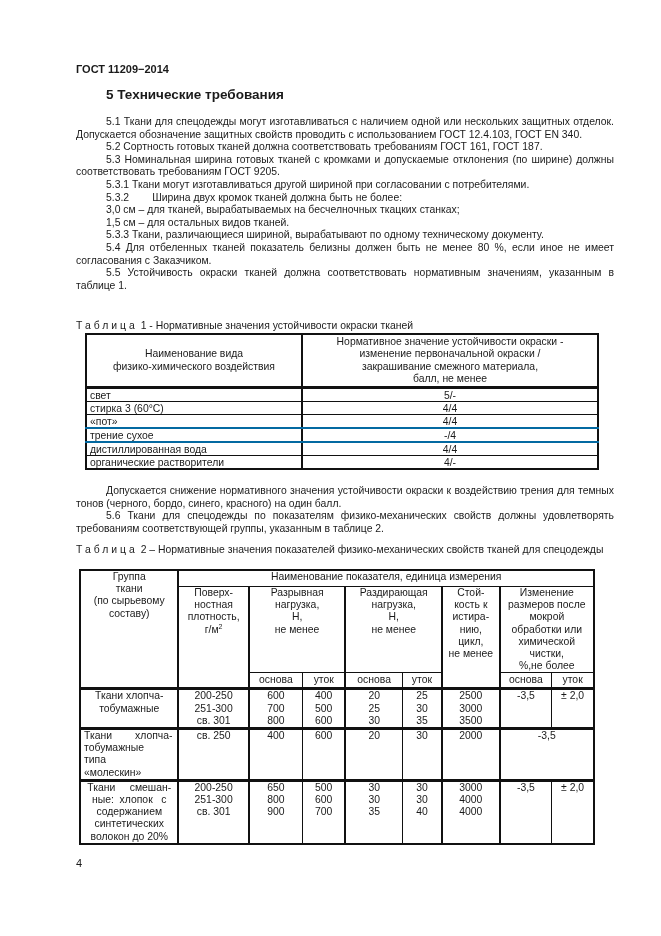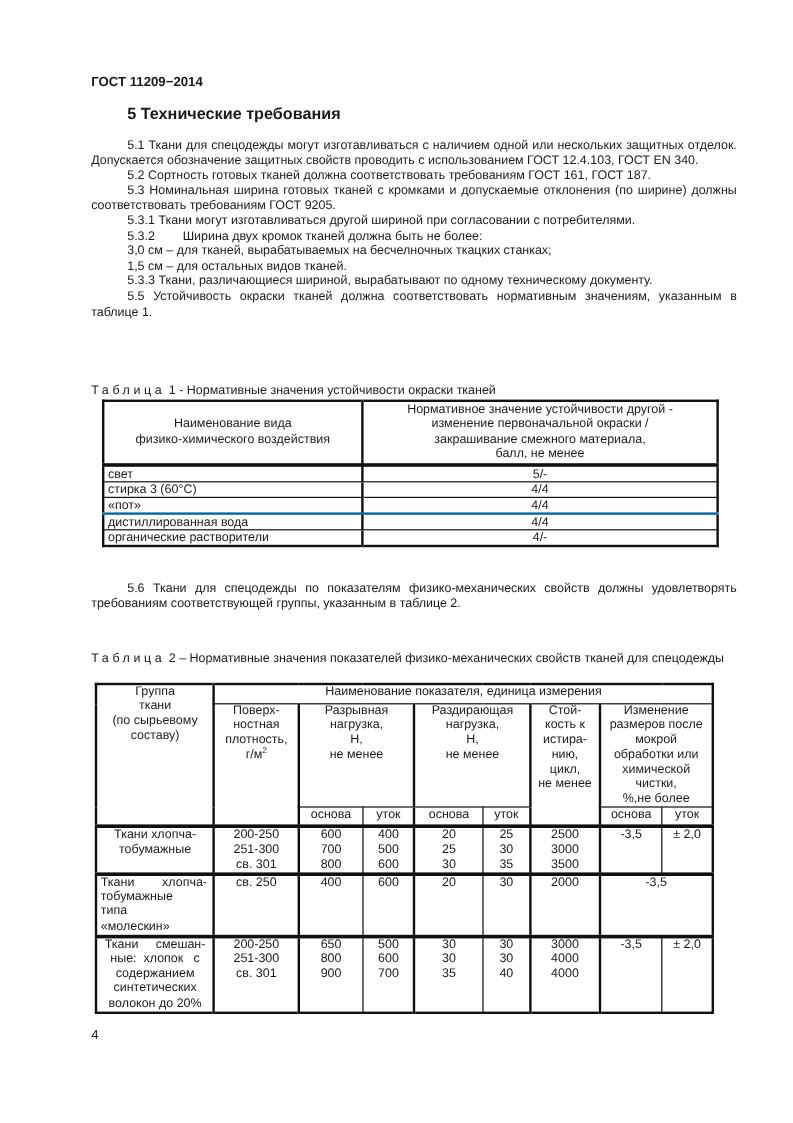--- a/index.html
+++ b/index.html
@@ -62,68 +62,74 @@
 
 <div class="body-text">
   <p class="p ind">5.1 Ткани для спецодежды могут изготавливаться  с наличием одной или нескольких защитных отделок. Допускается обозначение защитных свойств проводить с использованием ГОСТ 12.4.103, ГОСТ EN 340.</p>
   <p class="p plain">5.2 Сортность готовых тканей должна соответствовать требованиям ГОСТ 161,  ГОСТ 187.</p>
   <p class="p ind">5.3 Номинальная ширина готовых тканей с кромками и допускаемые отклонения (по ширине) должны соответствовать требованиям ГОСТ 9205.</p>
   <p class="p plain">5.3.1 Ткани могут изготавливаться  другой  шириной  при согласовании с потребителями.</p>
   <p class="p plain" style="white-space:pre">5.3.2        Ширина двух кромок тканей должна быть не более:</p>
   <p class="p noind">3,0 см – для  тканей, вырабатываемых на бесчелночных ткацких станках;</p>
   <p class="p noind">1,5 см  – для  остальных видов тканей.</p>
   <p class="p plain">5.3.3 Ткани, различающиеся шириной, вырабатывают по одному техническому документу.</p>
+  <p class="p ind">5.4 Для отбеленных тканей показатель белизны должен быть не менее 80 %, если иное не имеет согласования с Заказчиком.</p>
   <p class="p ind">5.5 Устойчивость окраски тканей должна соответствовать нормативным значениям, указанным в таблице 1.</p>
 </div>
 
 <div class="table-caption" style="top:320px">
   <span class="spaced">Таблица</span>
   <span>1  - Нормативные значения устойчивости окраски тканей</span>
 </div>
 
 <table id="t1">
   <thead>
     <tr>
       <th>
         <div>Наименование вида</div>
         <div>физико-химического воздействия</div>
       </th>
       <th>
-        <div>Нормативное значение устойчивости другой -</div>
+        <div>Нормативное значение устойчивости окраски -</div>
         <div>изменение первоначальной окраски /</div>
         <div>закрашивание смежного материала,</div>
         <div>балл, не менее</div>
       </th>
     </tr>
   </thead>
   <tbody>
     <tr>
       <td class="c1">свет</td>
       <td class="c2">5/-</td>
     </tr>
     <tr>
       <td class="c1">стирка 3 (60°С)</td>
       <td class="c2">4/4</td>
     </tr>
     <tr class="thick">
       <td class="c1">«пот»</td>
       <td class="c2">4/4</td>
     </tr>
+    <tr class="thick">
+      <td class="c1">трение сухое</td>
+      <td class="c2">-/4</td>
+    </tr>
     <tr>
       <td class="c1">дистиллированная вода</td>
       <td class="c2">4/4</td>
     </tr>
     <tr>
       <td class="c1">органические растворители</td>
       <td class="c2">4/-</td>
     </tr>
   </tbody>
 </table>
 
 <div class="body-text" style="top:485px">
+  <p class="p ind">Допускается снижение нормативного значения устойчивости окраски к воздействию трения для темных тонов (черного, бордо, синего, красного)  на один балл.</p>
   <p class="p ind">5.6 Ткани для спецодежды по показателям физико-механических свойств должны удовлетворять требованиям соответствующей группы, указанным в таблице 2.</p>
 </div>
 
 <div class="table-caption" style="top:544px; width:538px; text-align:justify;">
   <span class="spaced">Таблица</span>
   <span>2  – Нормативные значения показателей физико-механических свойств тканей для спецодежды</span>
 </div>
 
 <table id="t2">
   <colgroup>

